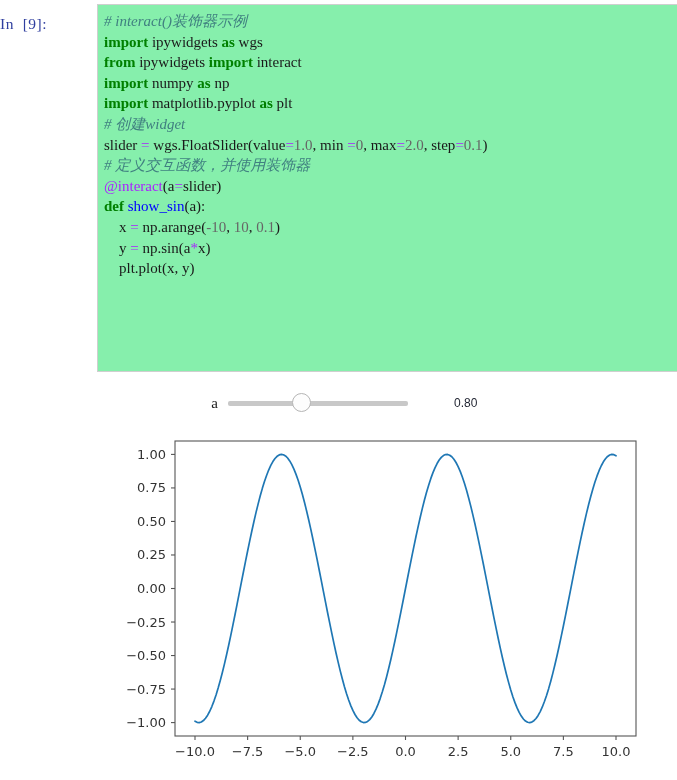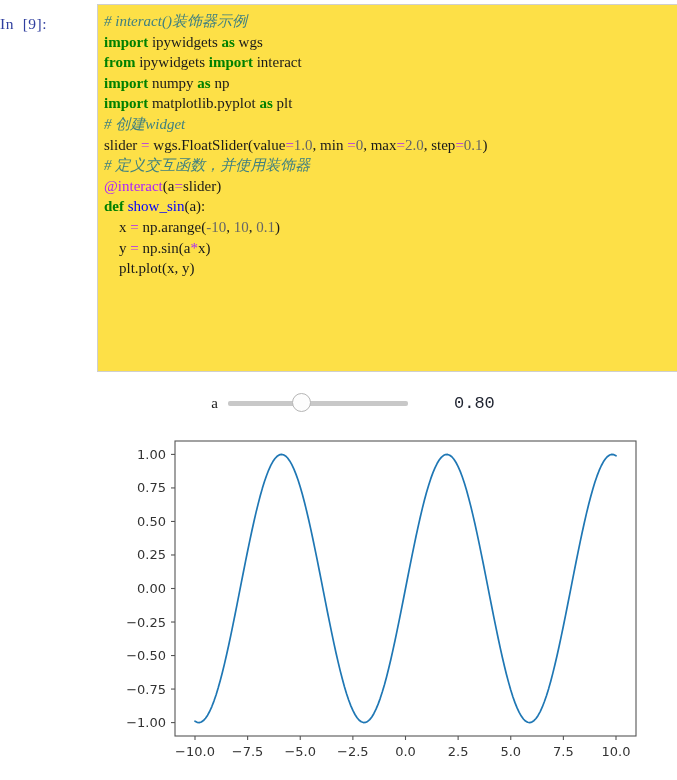--- a/index.html
+++ b/index.html
@@ -32,21 +32,21 @@
     box-sizing: border-box;
     color: #303f9f;
     font-family: "Liberation Serif", "DejaVu Serif", serif;
     font-size: 15.5px;
     letter-spacing: 0.5px;
     padding-top: 11px;
     white-space: pre;
   }
   .input-area {
     flex: 1 1 auto;
-    background: #fde047;
+    background: #86efac;
     border: 1px solid #cfcfcf;
     border-right: none;
     height: 368px;
     box-sizing: border-box;
     padding: 6px 0 0 6px;
     overflow: hidden;
   }
   pre.code {
     margin: 0;
     font-family: "Liberation Serif", "DejaVu Serif", serif;
@@ -107,22 +107,22 @@
     width: 19px;
     height: 19px;
     border-radius: 50%;
     background: #fdfdfd;
     border: 1px solid #b5b5b5;
     box-sizing: border-box;
   }
   .w-value {
     flex: 0 0 auto;
     margin-left: 46px;
-    font-family: Liberation Mono, monospace;
-    font-size: 17px;
+    font-family: Liberation Sans, sans-serif;
+    font-size: 12px;
     color: #1f2330;
   }
 
   
   .figure {
     position: absolute;
     left: 90px;
     top: 428px;
     width: 560px;
     height: 348px;

